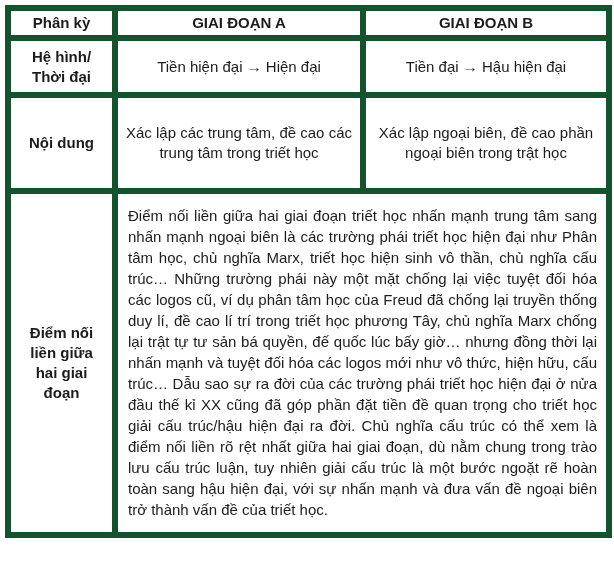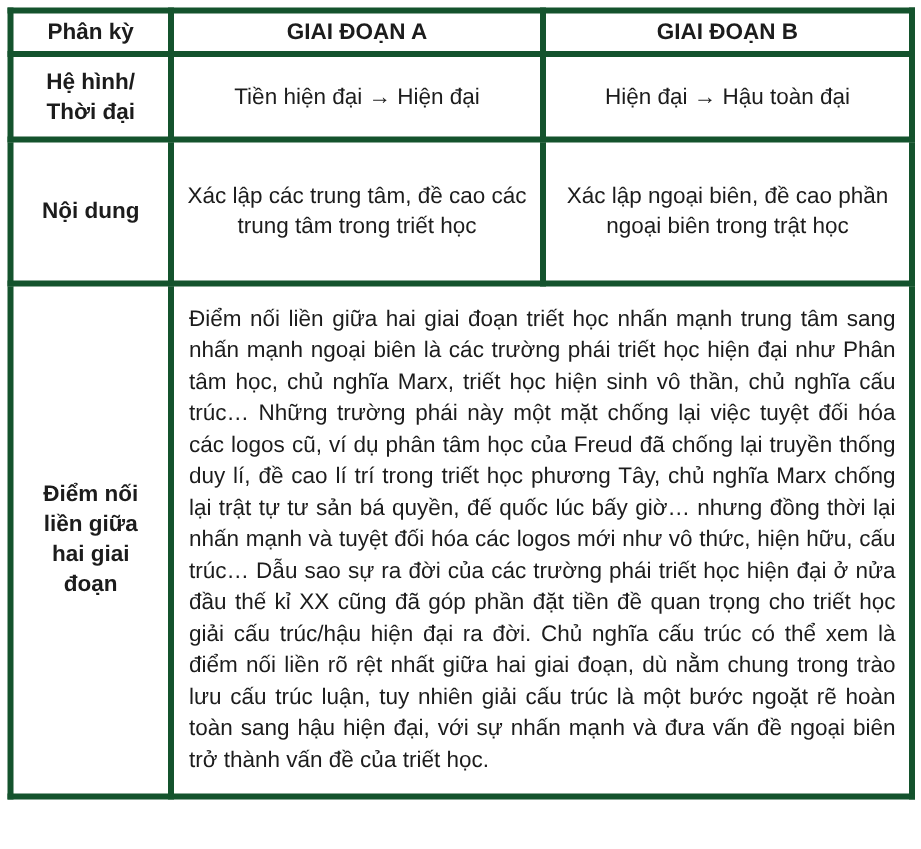--- a/index.html
+++ b/index.html
@@ -22,21 +22,21 @@
   table.phases-table {
     border-collapse: collapse;
     table-layout: fixed;
     width: 601px;
   }
   col.c1 { width: 107px; }
   col.c2 { width: 248px; }
   col.c3 { width: 246px; }
   .phases-table th,
   .phases-table td {
-    border: 4px solid #14532d;
+    border: 6px solid #14532d;
     text-align: center;
     vertical-align: middle;
     font-size: 15px;
     line-height: 20px;
     color: #1c1c1c;
     padding: 2px 6px;
     box-sizing: border-box;
   }
   .phases-table th { font-weight: bold; }
   tr.r-head th { height: 29px; padding: 2px 4px; }
@@ -65,21 +65,21 @@
     <tbody>
       <tr class="r-head">
         <th>Phân kỳ</th>
         <th>GIAI ĐOẠN A</th>
         <th>GIAI ĐOẠN B</th>
       </tr>
 
       <tr class="r-hehinh">
         <th><span>Hệ hình/</span><br><span>Thời đại</span></th>
         <td>Tiền hiện đại → Hiện đại</td>
-        <td>Hiện đại → Hậu toàn đại</td>
+        <td>Tiền đại → Hậu hiện đại</td>
       </tr>
 
       <tr class="r-noidung">
         <th>Nội dung</th>
         <td><span>Xác lập các </span><span class="bold-seg">trung tâm</span><span>, đề cao các trung tâm trong triết học</span></td>
         <td><span>Xác lập </span><span class="bold-seg">ngoại biên</span><span>, đề cao phần ngoại biên trong trật học</span></td>
       </tr>
 
       <tr class="r-diemnoi">
         <th class="row-label-tall">Điểm nối liền giữa hai giai đoạn</th>

